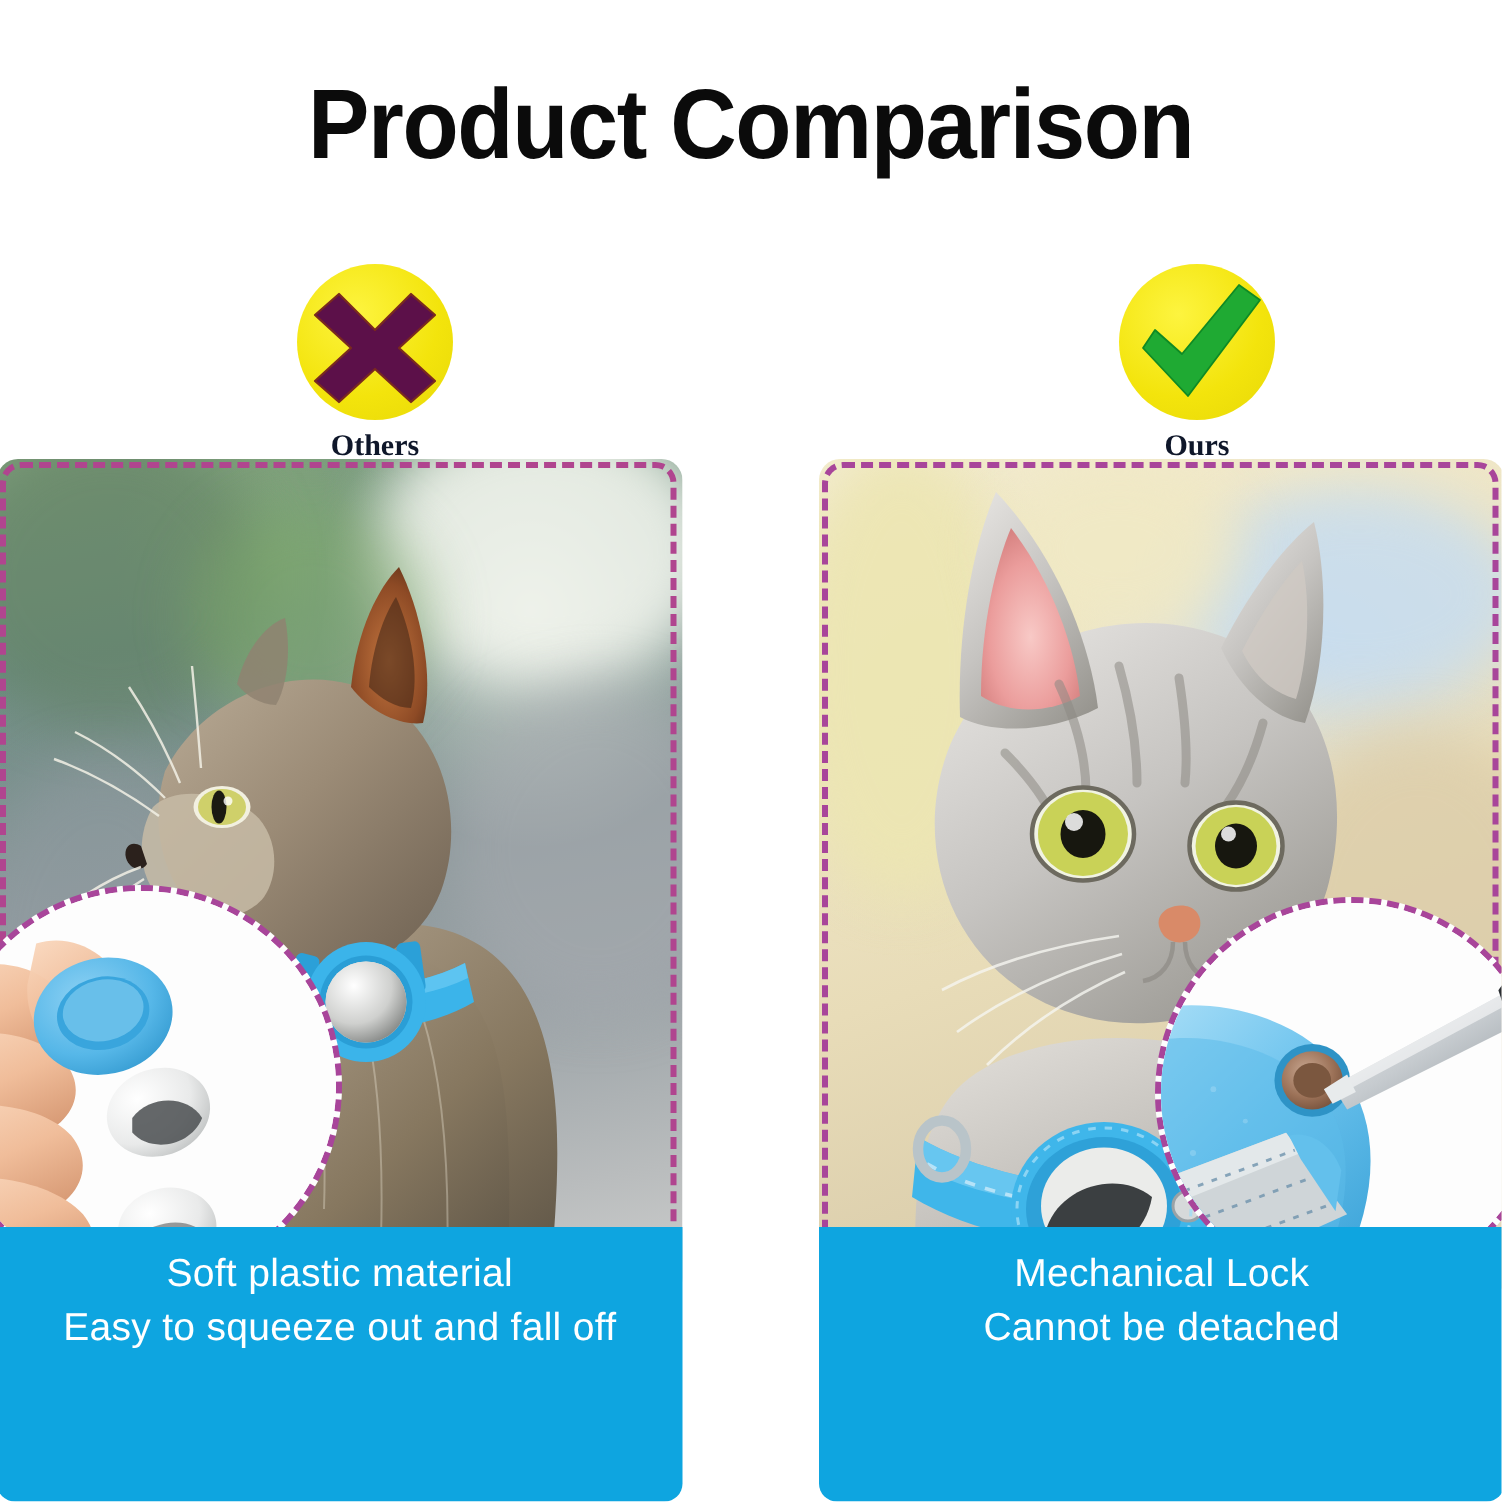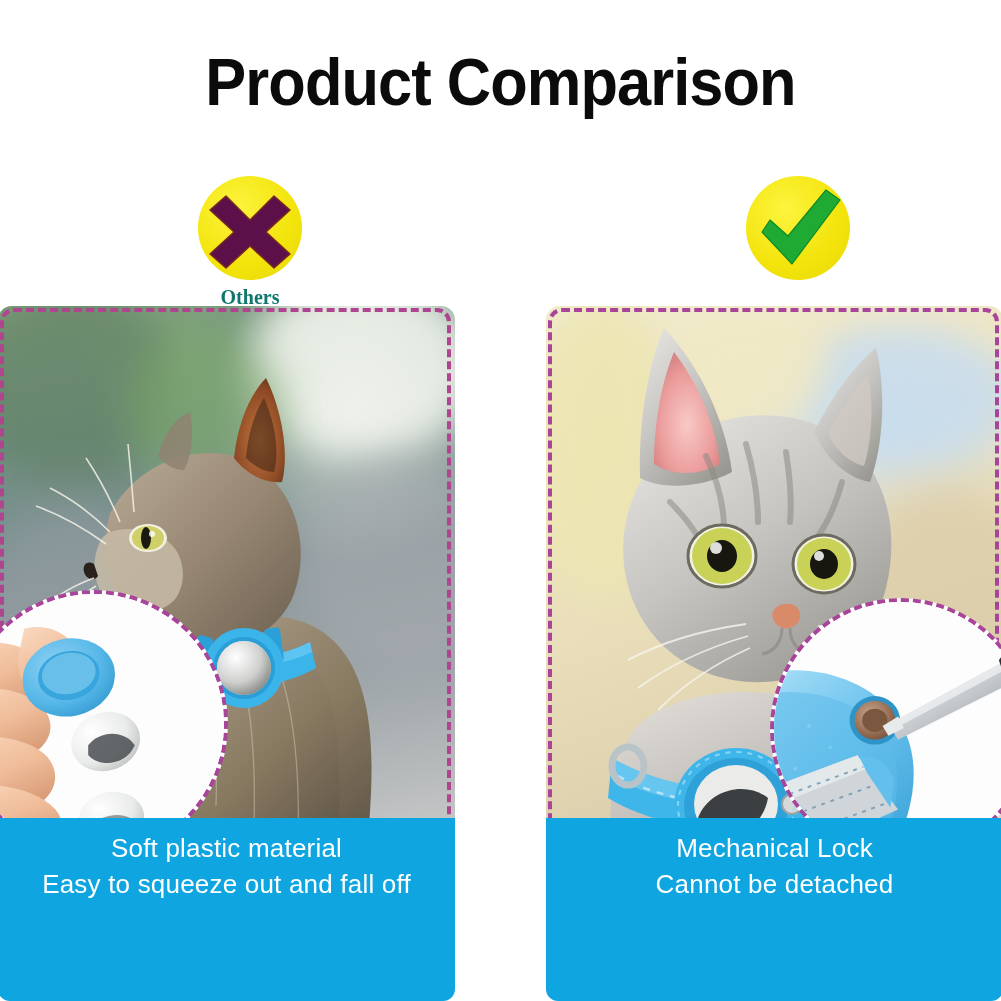--- a/index.html
+++ b/index.html
@@ -52,21 +52,21 @@
     background: radial-gradient(circle at 38% 32%, #fdf43f 0%, #f3e40c 58%, #e7d808 100%);
     position: relative;
   }
   .badge-circle svg { position: absolute; inset: 0; }
 
   .badge-label {
     margin-top: 6px;
     font-family: "Liberation Serif", serif;
     font-weight: bold;
     font-size: 20px;
-    color: #0f766e;
+    color: #0f172a;
   }
 
   
   .column {
     position: absolute;
     top: 306px;
     width: 457px;
     height: 695px;
   }
   .column.left  { left: -2px; }
@@ -176,20 +176,21 @@
   </div>
   <div class="badge-label">Others</div>
 </div>
 
 <div class="badge-wrap right">
   <div class="badge-circle">
     <svg viewBox="0 0 104 104">
       <path d="M16 56 L24 44 L42 60 L80 14 L94 24 L46 88 Z" fill="#1faa33" stroke="#0f8a24" stroke-width="1.2" stroke-linejoin="round"></path>
     </svg>
   </div>
+  <div class="badge-label">Ours</div>
 </div>
 
 <div class="column left">
 
   <div class="photo-panel">
     <div class="scene-left">
       <div class="blur-blob" style="left:-30px;top:-20px;width:210px;height:200px;background:rgba(96,128,96,.55);"></div>
       <div class="blur-blob" style="left:250px;top:-30px;width:230px;height:180px;background:rgba(243,246,238,.85);"></div>
       <div class="blur-blob" style="left:130px;top:30px;width:160px;height:150px;background:rgba(126,168,108,.5);"></div>
       <div class="blur-blob" style="left:300px;top:150px;width:200px;height:220px;background:rgba(168,172,176,.55);"></div>

